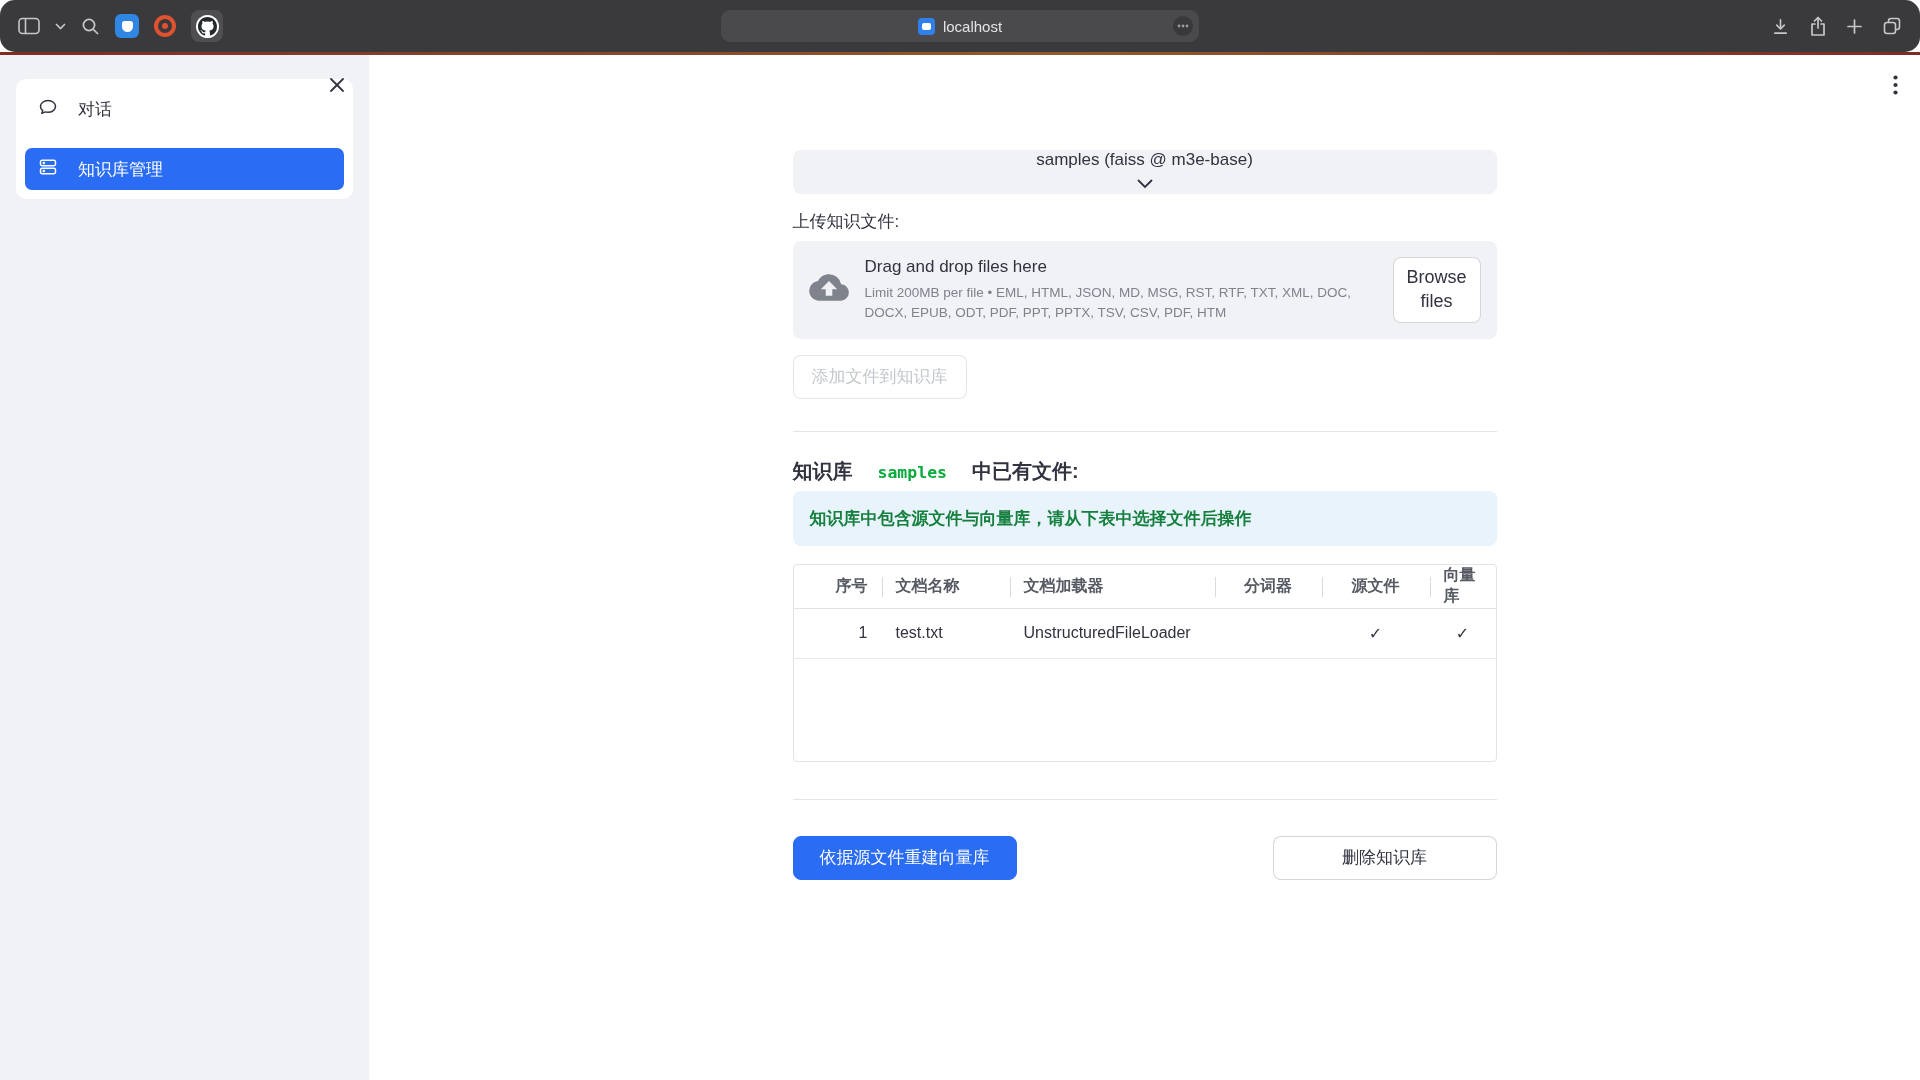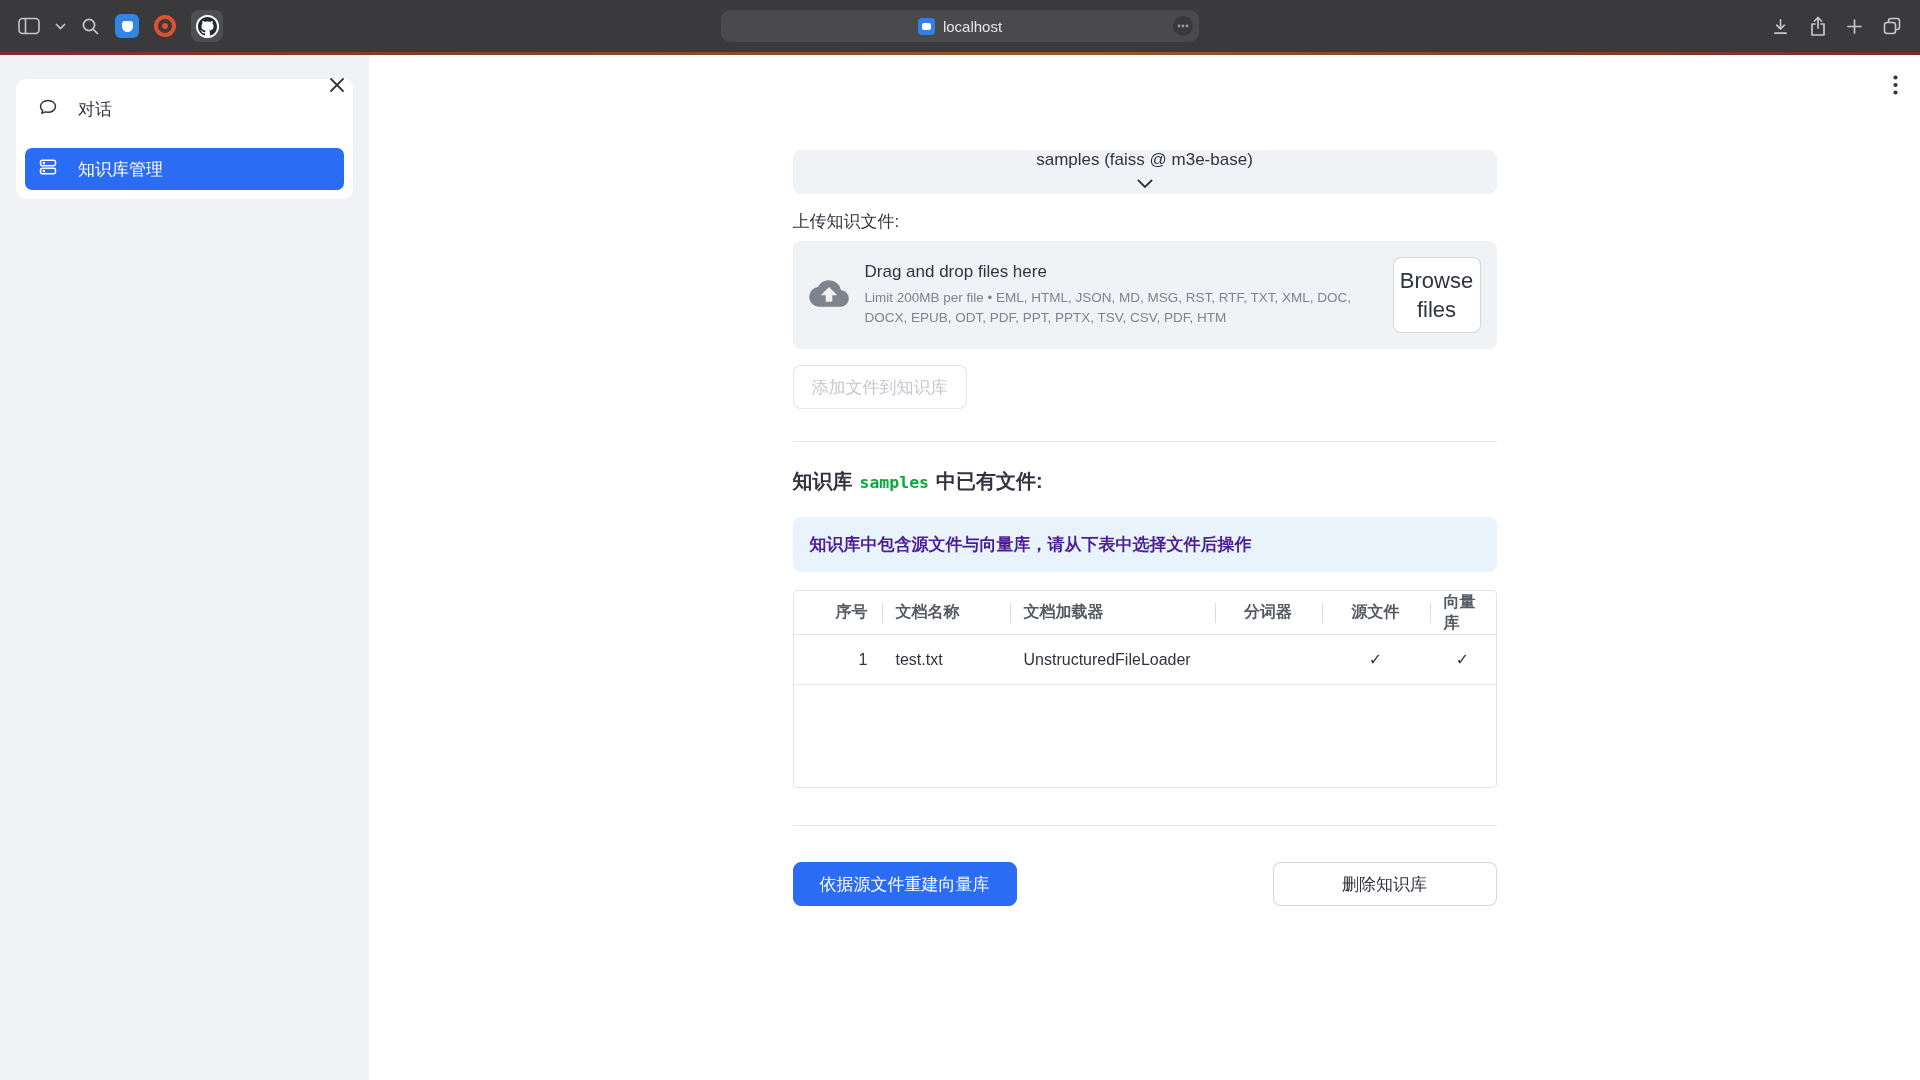--- a/index.html
+++ b/index.html
@@ -4,21 +4,21 @@
 <style>
   * { box-sizing: border-box; }
   body {
     margin: 0; width: 1920px; height: 1080px; overflow: hidden;
     background: #fff; color: #31333f;
     font-family: "Liberation Sans", "DejaVu Sans", sans-serif;
   }
   
   .toolbar {
     height: 52px; background: #3a3a3c; display: flex; align-items: center;
-    padding: 0 18px; position: relative;
+    padding: 0 18px; position: relative; border-radius: 15px;
   }
   .tb-left { display: flex; align-items: center; gap: 15px; }
   .tb-icon { display: flex; align-items: center; cursor: pointer; }
   .tb-icon svg { display: block; }
   .ext-blue {
     width: 24px; height: 24px; border-radius: 6px; background: #2f86e3;
     display: flex; align-items: center; justify-content: center; cursor: pointer;
   }
   .ext-blue span { width: 11px; height: 11px; background: #fff; border-radius: 3px 3px 6px 6px; display:block; }
   .ext-orange {
@@ -75,37 +75,37 @@
   }
   .uploader {
     background: #f0f2f6; border-radius: 8px; padding: 16px; display: flex;
     align-items: center; gap: 16px; margin-bottom: 16px;
   }
   .up-texts { flex: 0 1 auto; }
   .up-title { font-size: 17px; margin-bottom: 6px; }
   .up-limit { font-size: 13.5px; color: #7f838c; line-height: 1.45; max-width: 500px; }
   .browse-btn {
     margin-left: auto; width: 88px; background: #fff; border: 1px solid rgba(49,51,63,0.2);
-    border-radius: 8px; padding: 8px 6px; font-size: 22px; color: #31333f; line-height: 1.32;
+    border-radius: 8px; padding: 8px 6px; font-size: 18px; color: #31333f; line-height: 1.32;
     font-family: inherit; cursor: pointer;
   }
   .btn {
     height: 44px; border-radius: 8px; font-size: 17px; background: #fff;
     border: 1px solid rgba(49,51,63,0.2); color: #31333f; font-family: inherit; cursor: pointer;
   }
   .btn.disabled { color: #c3c7ce; border-color: rgba(49,51,63,0.12); cursor: default; }
   .btn.primary { background: #2a6cf4; border: 1px solid #2a6cf4; color: #fff; }
   .add-btn { padding: 0 18px; }
   hr { border: none; border-top: 1px solid #e4e5e9; margin: 32px 0 26px; }
   hr.second { margin: 37px 0 36px; }
 
-  .heading { font-size: 20px; font-weight: 700; display: flex; align-items: baseline; gap: 7px; margin-bottom: 22px; }
+  .heading { font-size: 20px; font-weight: 700; display: flex; align-items: baseline; gap: 25px; margin-bottom: 6px; }
   .heading code { font-family: "DejaVu Sans Mono", "Liberation Mono", monospace; font-size: 16.5px; color: #09ab3b; font-weight: 600; }
   .info-box {
-    background: #e8f3fc; color: #4c1d95; border-radius: 8px; padding: 16px 17px;
+    background: #e8f3fc; color: #15803d; border-radius: 8px; padding: 16px 17px;
     font-size: 17px; font-weight: 600; margin-bottom: 18px;
   }
 
   .table { border: 1px solid #e2e3e8; border-radius: 4px; height: 198px; margin-bottom: 26px; overflow: hidden; background: #fff; }
   .t-head, .t-row { display: grid; grid-template-columns: 88px 128px 205px 107px 108px 66px; }
   .t-head { height: 44px; border-bottom: 1px solid #e2e3e8; }
   .th {
     position: relative; display: flex; align-items: center; padding: 0 14px;
     font-size: 16px; font-weight: 600; color: #565a63;
   }

